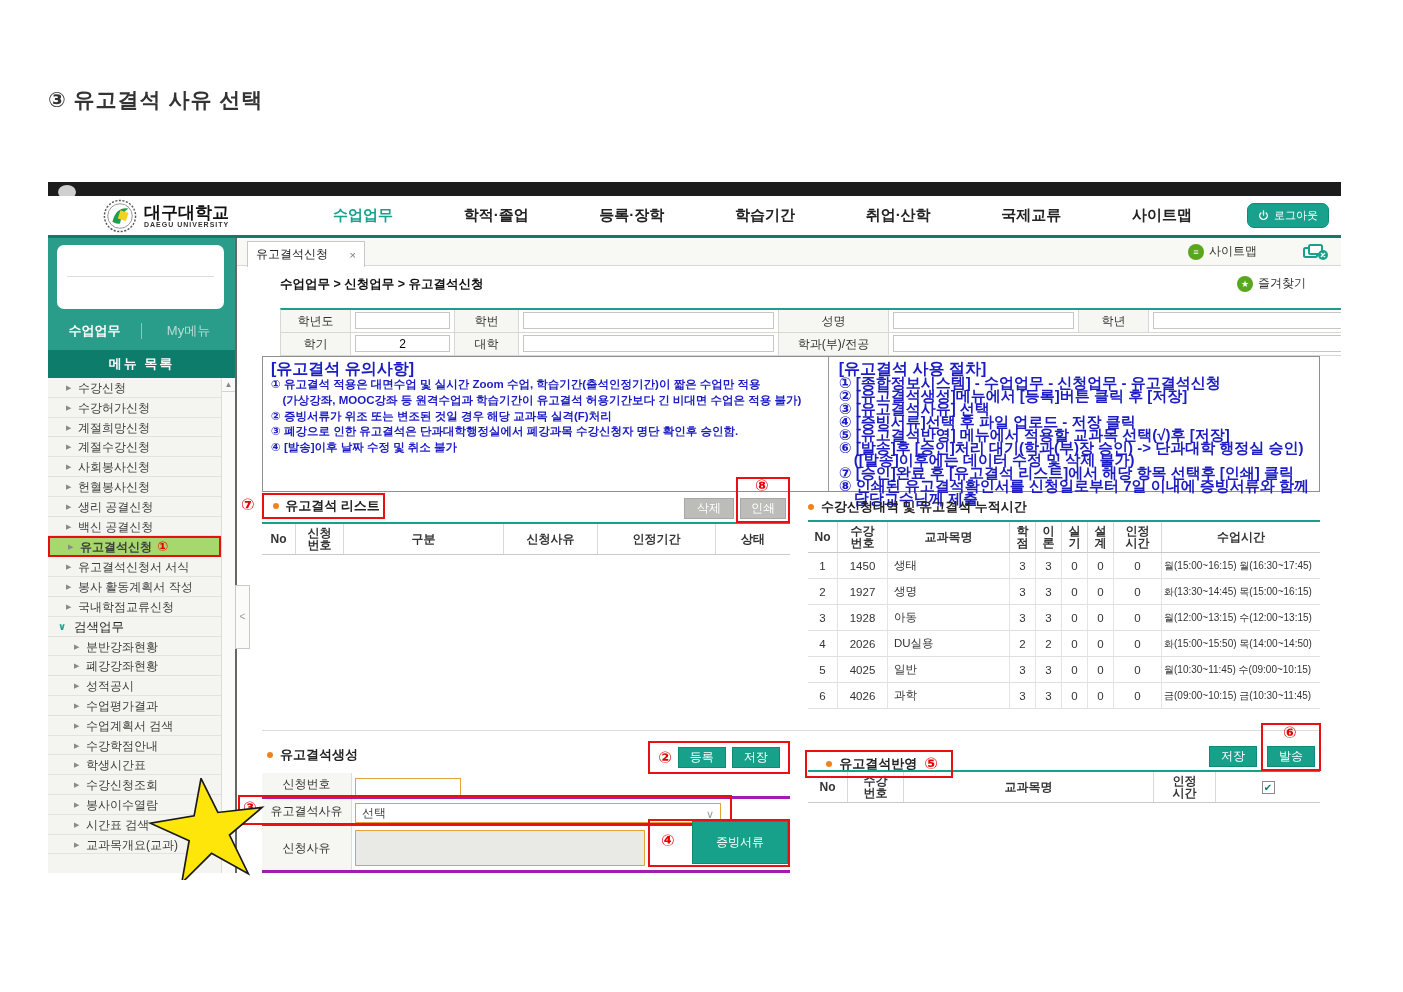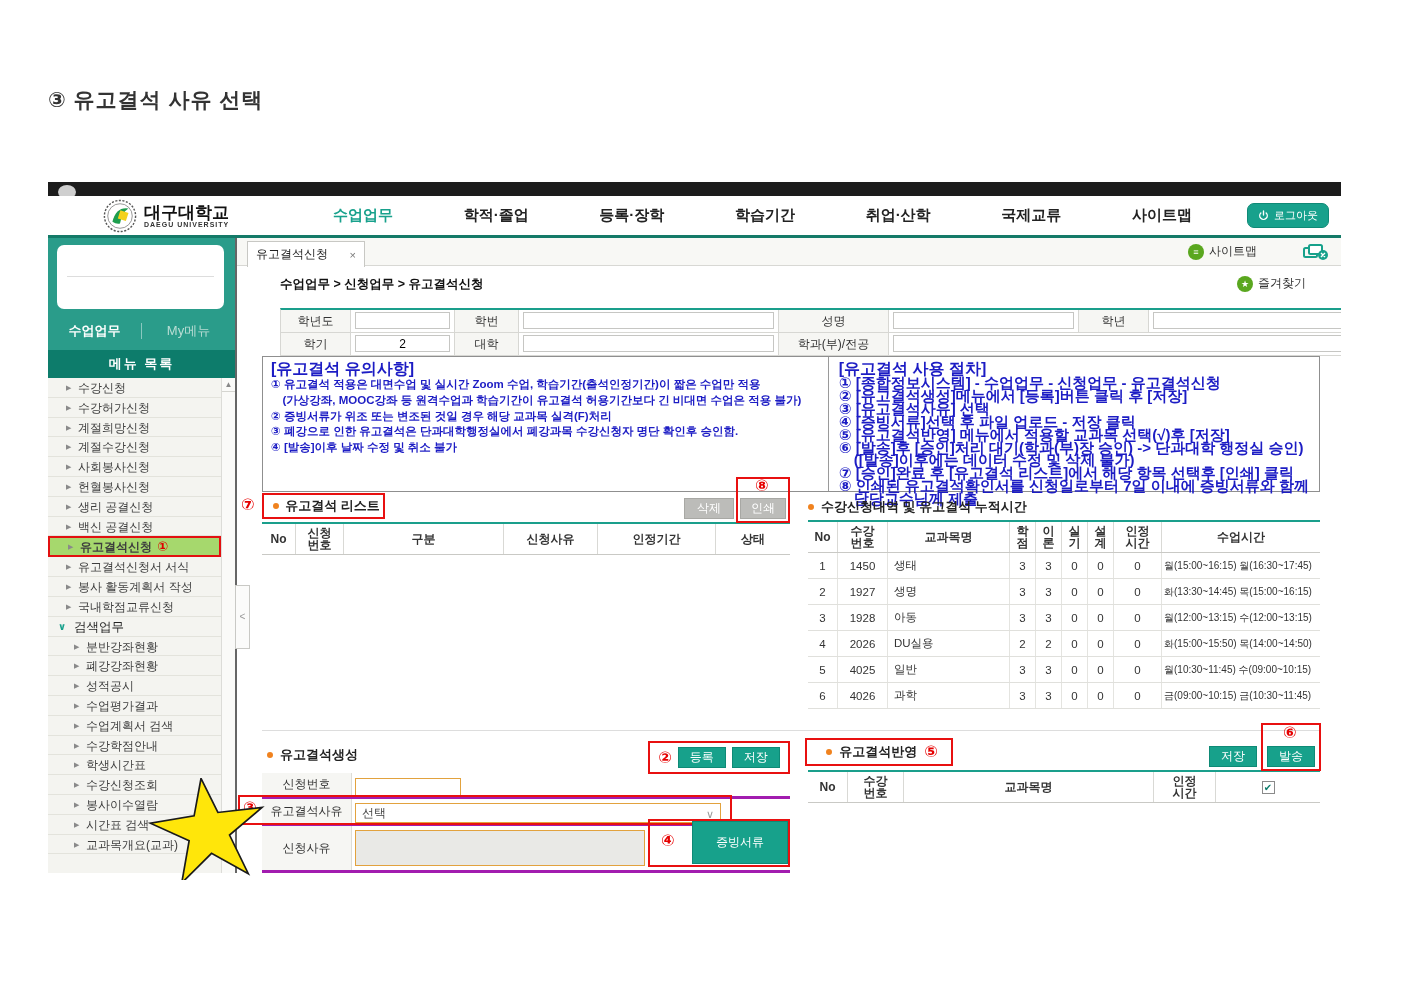--- a/index.html
+++ b/index.html
@@ -120,21 +120,21 @@
   .sel { width:366px; height:20px; border:1px solid #e2a23e; background:#fff; font-size:12px; color:#444; line-height:18px; padding:0 6px; position:relative; cursor:pointer; }
   .sel .chev { position:absolute; right:6px; top:1px; color:#999; font-size:11px; }
   .box-3 { left:1px; top:557px; width:494px; height:30px; }
   .ann-3 { position:absolute; left:6px; top:562px; }
   .txt-gray { background:#e9e9e6; border:1px solid #e2a23e; width:290px; height:36px; }
   .box-4 { left:411px; top:581px; width:142px; height:48px; }
   .ann-4 { position:absolute; left:424px; top:595px; }
   .btn-attach { position:absolute; left:455px; top:583px; width:96px; height:43px; }
 
   
-  .box-5 { left:568px; top:500px; width:148px; height:28px; display:flex; align-items:center; gap:7px; padding-left:6px; }
+  .box-5 { left:568px; top:512px; width:148px; height:28px; display:flex; align-items:center; gap:7px; padding-left:6px; }
   .btn-asave { position:absolute; left:972px; top:508px; width:48px; }
   .btn-send { position:absolute; left:1030px; top:508px; width:48px; }
   .box-6 { left:1024px; top:485px; width:60px; height:48px; }
   .ann-6 { position:absolute; left:1046px; top:487px; }
   .table-a { position:absolute; left:571px; top:532px; width:512px; border-top:2px solid #1a9f8c; }
   .table-a .thead { display:grid; grid-template-columns:40px 56px 250px 62px 1fr; border-bottom:1px solid #c9c9c5; }
   .chk { width:13px; height:13px; border:1px solid #8a8a8a; background:#fff; display:inline-block; font-size:10px; line-height:12px; color:#0d7c6b; font-weight:bold; text-align:center; cursor:pointer; }
 
   
   .star { position:absolute; left:148px; top:778px; z-index:50; }

